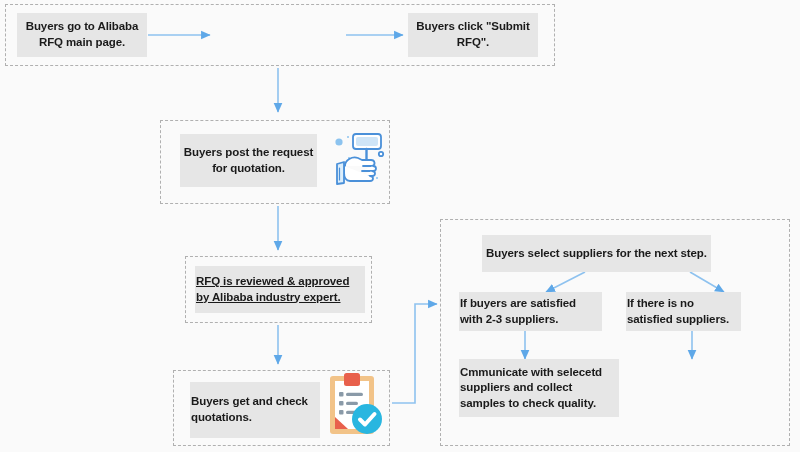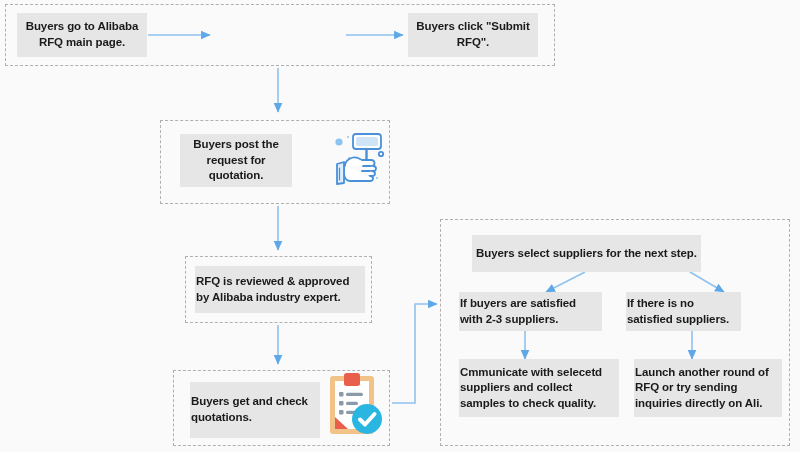--- a/index.html
+++ b/index.html
@@ -97,21 +97,21 @@
 
   <div class="node" style="left:17px; top:13px; width:130px; height:44px;">
     <span>Buyers go to Alibaba RFQ main page.</span>
   </div>
 
 
   <div class="node" style="left:408px; top:13px; width:130px; height:44px;">
     <span>Buyers click "Submit RFQ".</span>
   </div>
 
-  <div class="node" style="left:180px; top:134px; width:112px; height:53px;">
+  <div class="node" style="left:180px; top:134px; width:137px; height:53px;">
     <span>Buyers post  the request for quotation.</span>
   </div>
 
   <div class="icon-wrap" style="left:325px; top:128px; width:62px; height:62px;">
     <svg viewBox="0 0 62 62" width="62" height="62" xmlns="http://www.w3.org/2000/svg">
       <g fill="none" stroke="#4a90d9" stroke-width="1.8" stroke-linecap="round" stroke-linejoin="round">
         <rect x="28" y="6" width="28" height="15" rx="3" fill="#ffffff"></rect>
         <rect x="31" y="9" width="22" height="9" rx="2" fill="#cfe5f7" stroke="none"></rect>
         <path d="M41.5,21 L41.5,36" stroke-width="2.4"></path>
         <circle cx="14" cy="14" r="3.6" fill="#8cc3ef" stroke="none"></circle>
@@ -122,21 +122,21 @@
         <path d="M20,38 C20,32 27,28 33,30 L37,32 L46,32 C50,32 51,37 47,38 L38,38" fill="#ffffff"></path>
         <path d="M48,38 C52,38 52,43 48,43 L37,43" fill="#ffffff"></path>
         <path d="M47,43 C51,43 51,48 47,48 L36,48" fill="#ffffff"></path>
         <path d="M45,48 C49,48 49,53 45,53 L25,53 C20,53 19,48 19,44 L19,38" fill="#ffffff"></path>
         <path d="M12,36 L19,34 L19,55 L12,56 Z" fill="#dceefb"></path>
         <path d="M14.5,40 L14.5,52" stroke-width="1.2"></path>
       </g>
     </svg>
   </div>
 
-  <div class="node left" style="left:195px; top:266px; width:170px; height:47px;">
+  <div class="node left" style="left:195px; top:266px; width:170px; height:47px;text-decoration:underline;">
     <span>RFQ is reviewed &amp; approved by Alibaba industry expert.</span>
   </div>
 
   <div class="node left" style="left:190px; top:382px; width:130px; height:56px;">
     <span>Buyers get and check quotations.</span>
   </div>
 
   <div class="icon-wrap" style="left:322px; top:372px; width:64px; height:66px;">
     <svg viewBox="0 0 64 66" width="64" height="66" xmlns="http://www.w3.org/2000/svg">
       <rect x="8" y="4" width="44" height="58" rx="3" fill="#f2c388"></rect>
@@ -149,33 +149,30 @@
         <rect x="17" y="29" width="4.5" height="4.5" rx="1"></rect>
         <rect x="24" y="29.8" width="12" height="3.2" rx="1.6"></rect>
         <rect x="17" y="38" width="4.5" height="4.5" rx="1"></rect>
         <rect x="24" y="38.8" width="14" height="3.2" rx="1.6"></rect>
       </g>
       <circle cx="45" cy="47" r="15" fill="#29b6e0"></circle>
       <path d="M38,47.5 L43,52.5 L52.5,42" fill="none" stroke="#ffffff" stroke-width="4" stroke-linecap="round" stroke-linejoin="round"></path>
     </svg>
   </div>
 
-  <div class="node" style="left:472px; top:235px; width:229px; height:37px;">
+  <div class="node" style="left:482px; top:235px; width:229px; height:37px;">
     <span>Buyers select suppliers for the next step.</span>
   </div>
 
   <div class="node left" style="left:459px; top:292px; width:143px; height:39px;justify-content:flex-end;">
     <span>If buyers are satisfied with 2-3 suppliers.</span>
   </div>
 
   <div class="node left" style="left:626px; top:292px; width:115px; height:39px;">
     <span>If there is no satisfied suppliers.</span>
   </div>
 
   <div class="node left" style="left:459px; top:359px; width:160px; height:58px;align-items:center;">
     <span>Cmmunicate with selecetd suppliers and collect samples to check quality.</span>
   </div>
 
-  <div class="node left" style="left:634px; top:359px; width:148px; height:58px;">
-    <span>Launch another round of RFQ or try sending inquiries directly on Ali.</span>
-  </div>
 
 </div>
 
 </body></html>

